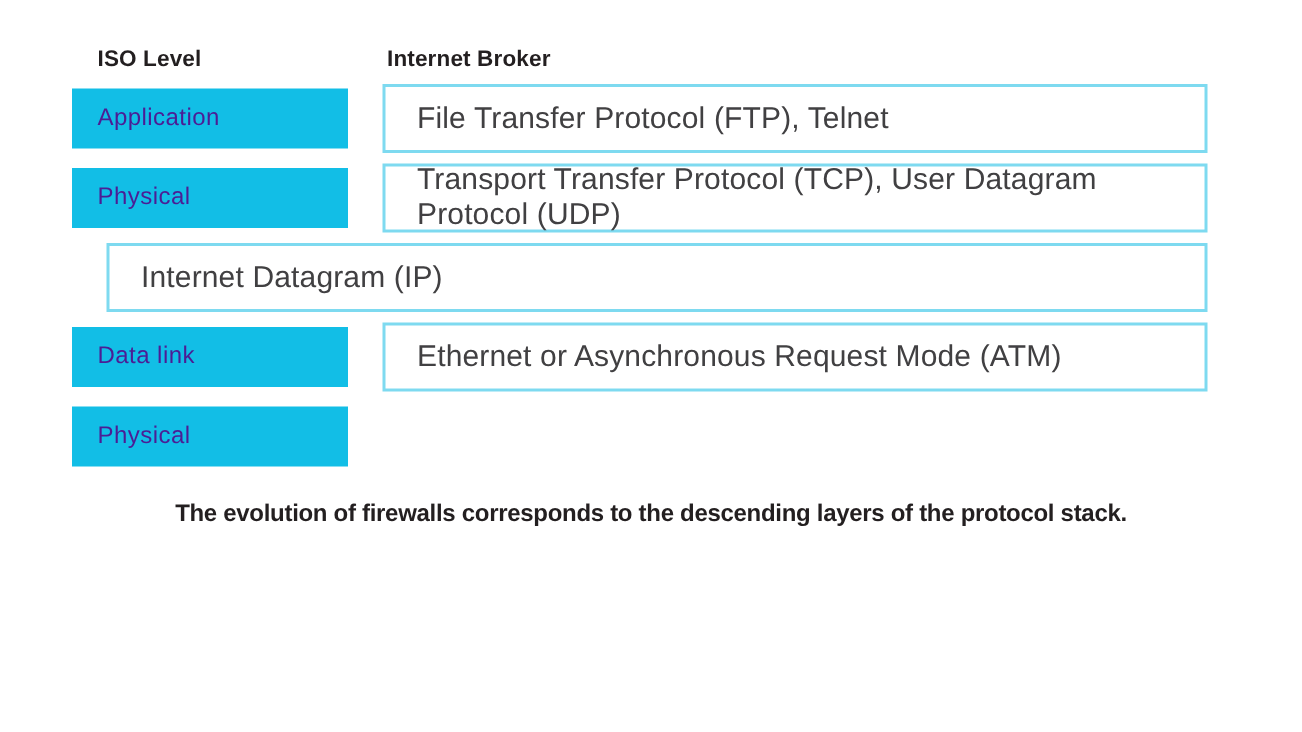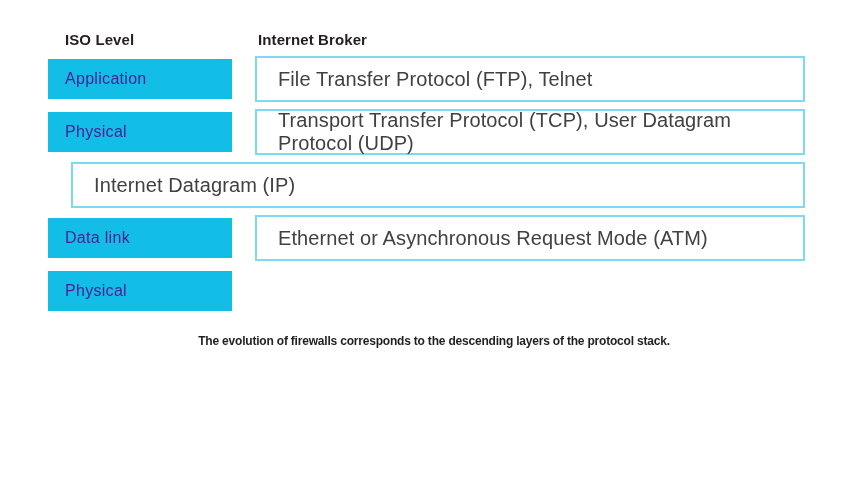--- a/index.html
+++ b/index.html
@@ -70,21 +70,21 @@
     display: flex;
     align-items: center;
     padding-left: 21px;
     font-size: 20px;
     color: var(--example-text);
     letter-spacing: 0.1px;
   }
   .caption {
     margin-top: 20px;
     text-align: center;
-    font-size: 12px;
+    font-size: 16px;
     font-weight: 700;
     color: var(--text-dark);
     letter-spacing: -0.2px;
   }
 </style>
 </head>
 <body>
 
 <div class="figure">
 

